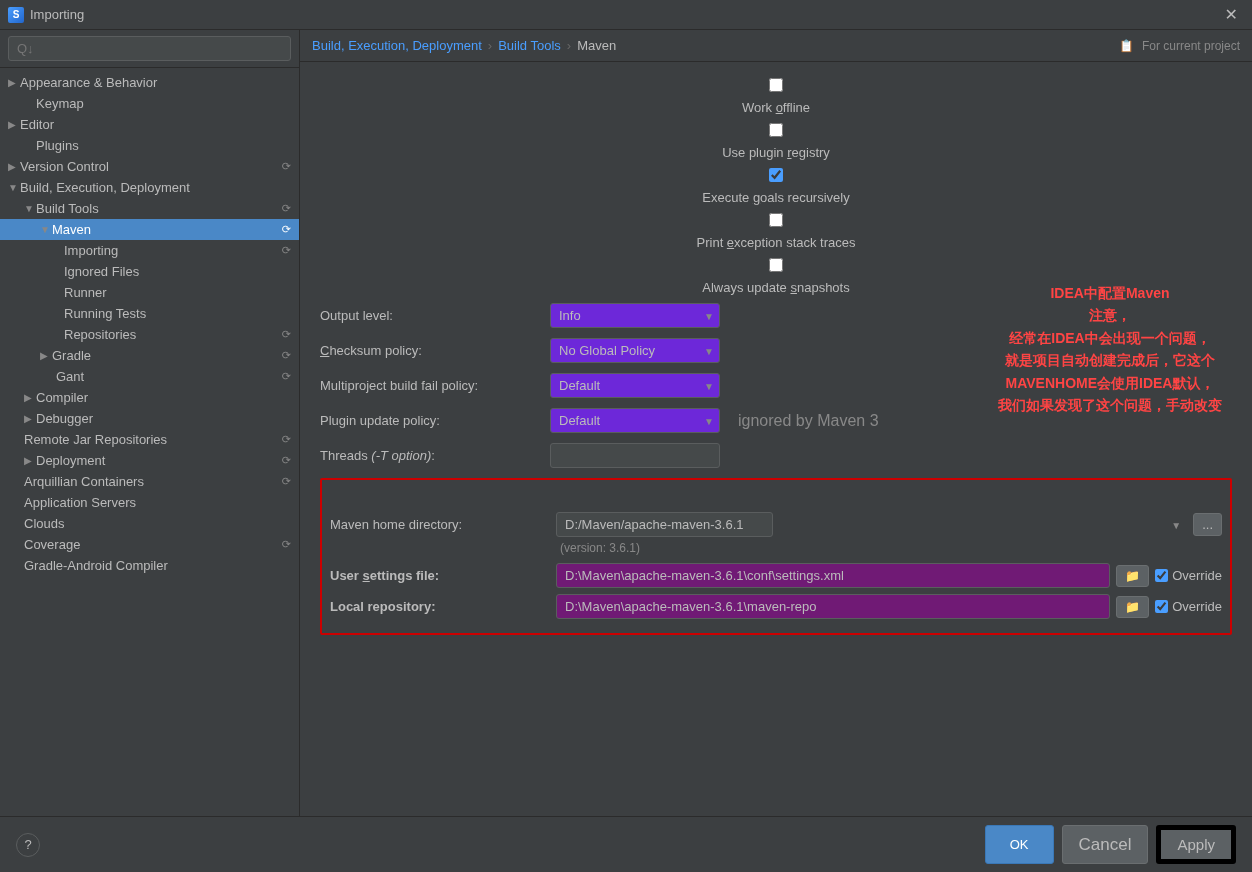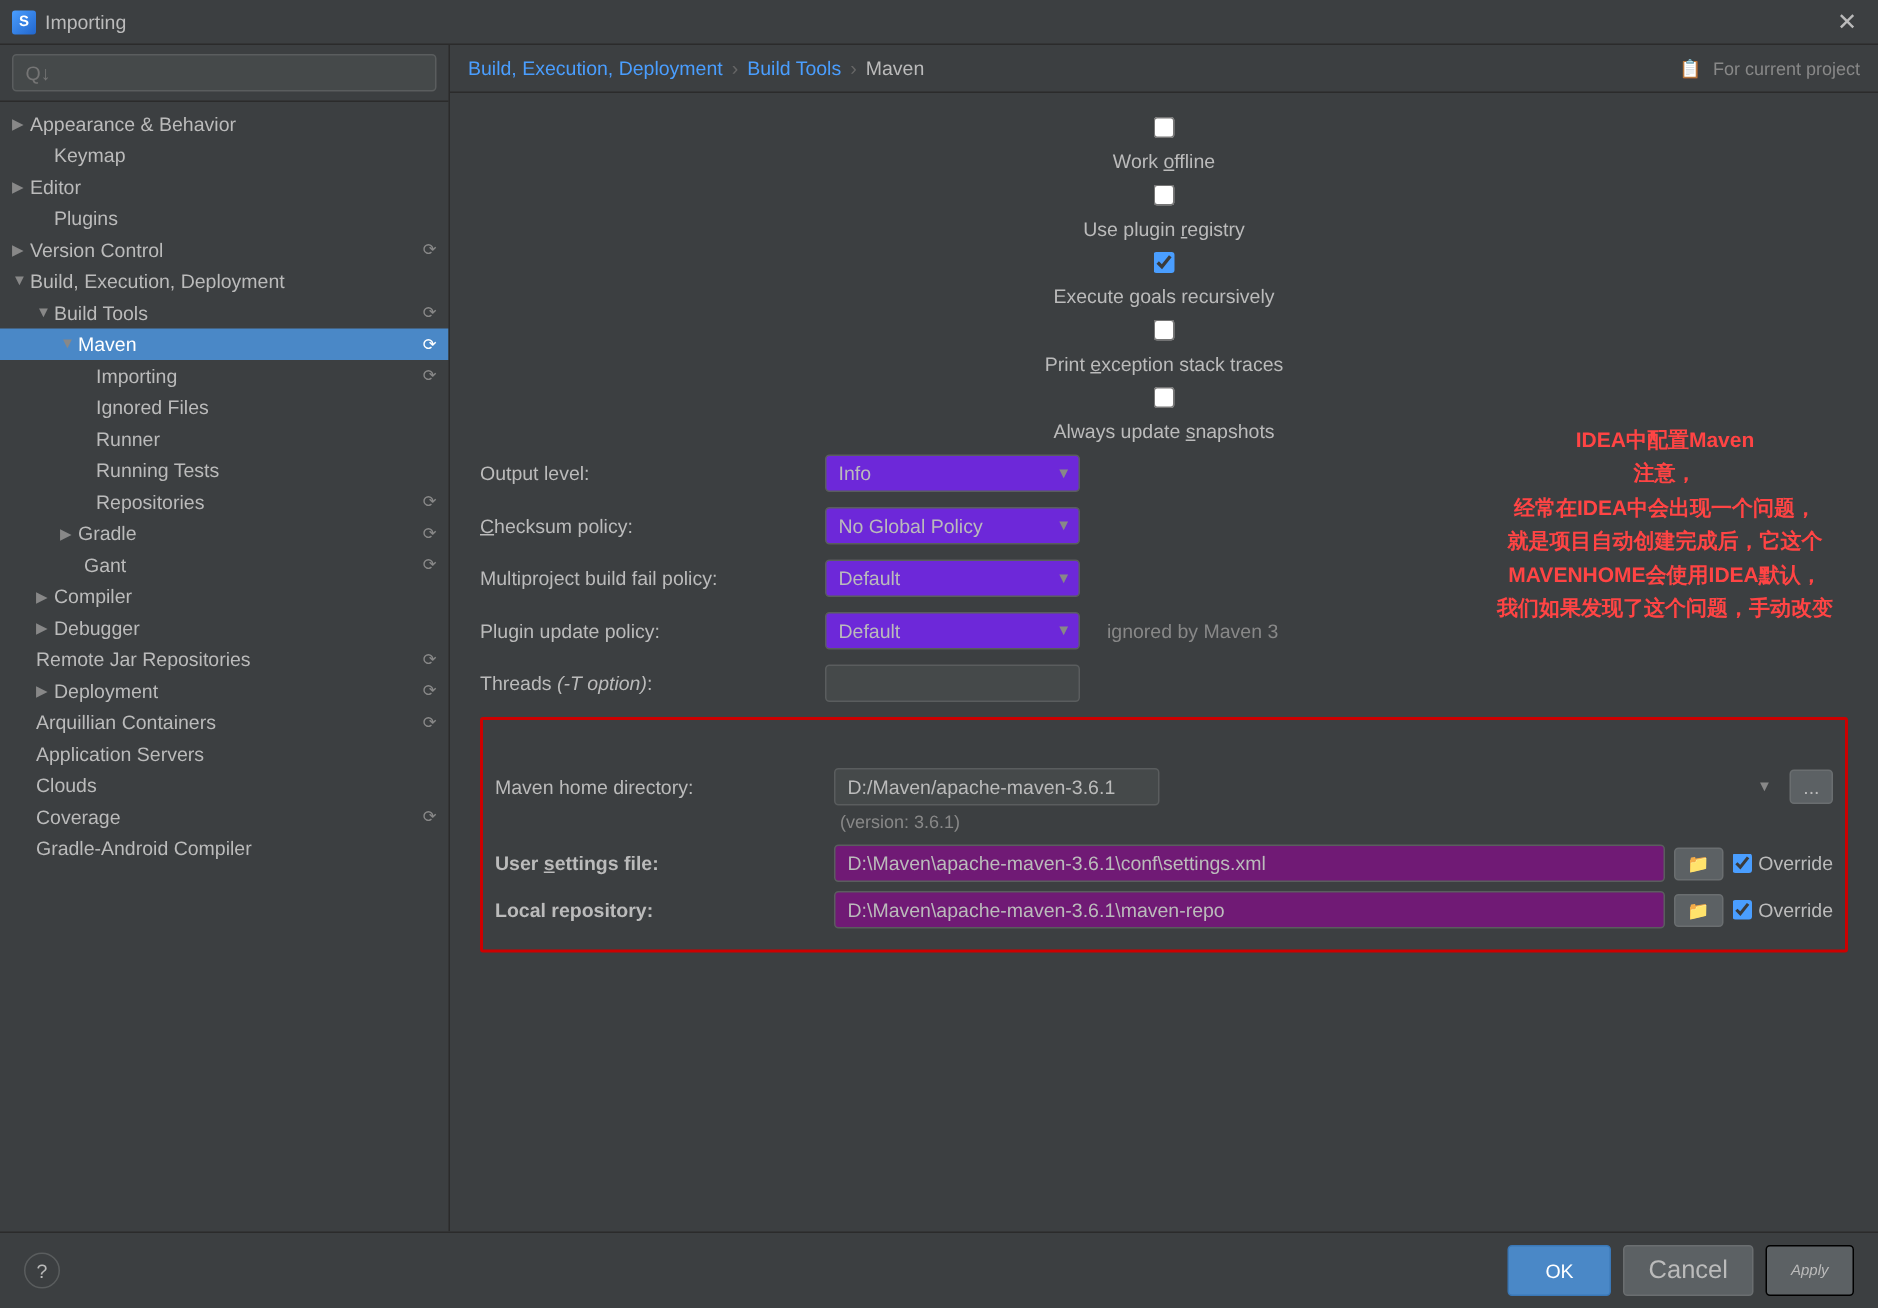--- a/index.html
+++ b/index.html
@@ -284,21 +284,21 @@
       display: flex;
       align-items: center;
       gap: 4px;
       white-space: nowrap;
     }
     .override-check input { accent-color: #4a9eff; }
 
     
     .ignored-note {
       color: #888;
-      font-size: 13px;
+      font-size: 16px;
       margin-left: 8px;
     }
 
     
     .annotation-popup {
       position: absolute;
       top: 220px;
       right: 30px;
       background: transparent;
       color: #ff4444;
@@ -347,27 +347,26 @@
       background: #5c6164;
       border: 1px solid #6a6e70;
       border-radius: 3px;
       color: #bbbbbb;
       padding: 6px 16px;
       cursor: pointer;
       font-size: 17px;
     }
     .btn-apply {
       background: #5c6164;
-      border: 1px solid #000000;
+      border: 5px solid #000000;
       border-radius: 3px;
       color: #bbbbbb;
       padding: 6px 16px;
       cursor: pointer;
-      font-size: 10px;
-      font-style: italic;
+      font-size: 15px;
     }
     .maven-home-select {
       flex: 1;
       background: #45494a;
       border: 1px solid #5a5d5e;
       border-radius: 3px;
       color: #bbbbbb;
       padding: 4px 28px 4px 8px;
       font-size: 13px;
       outline: none;

